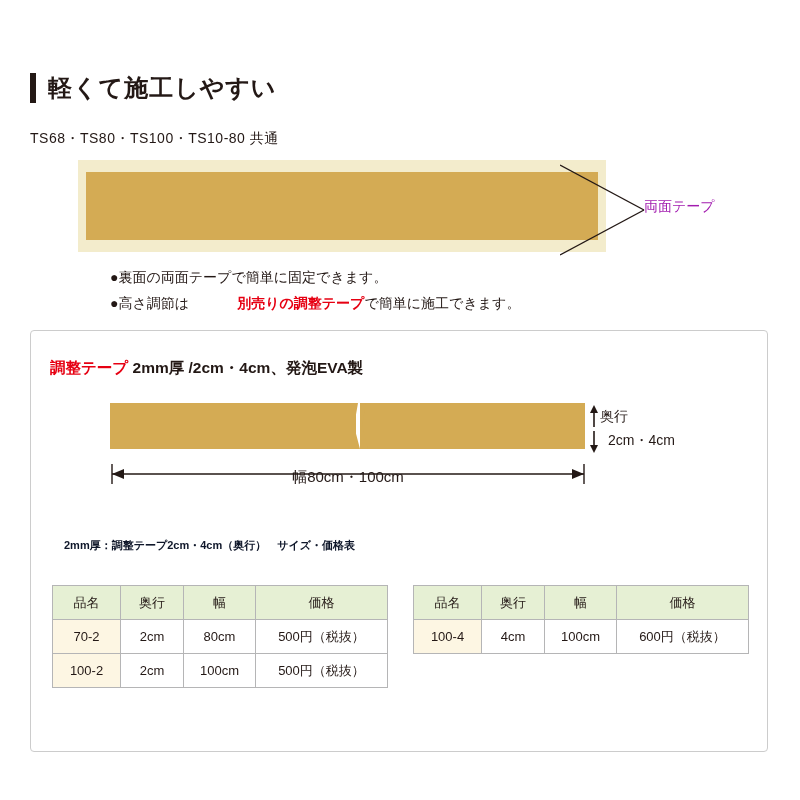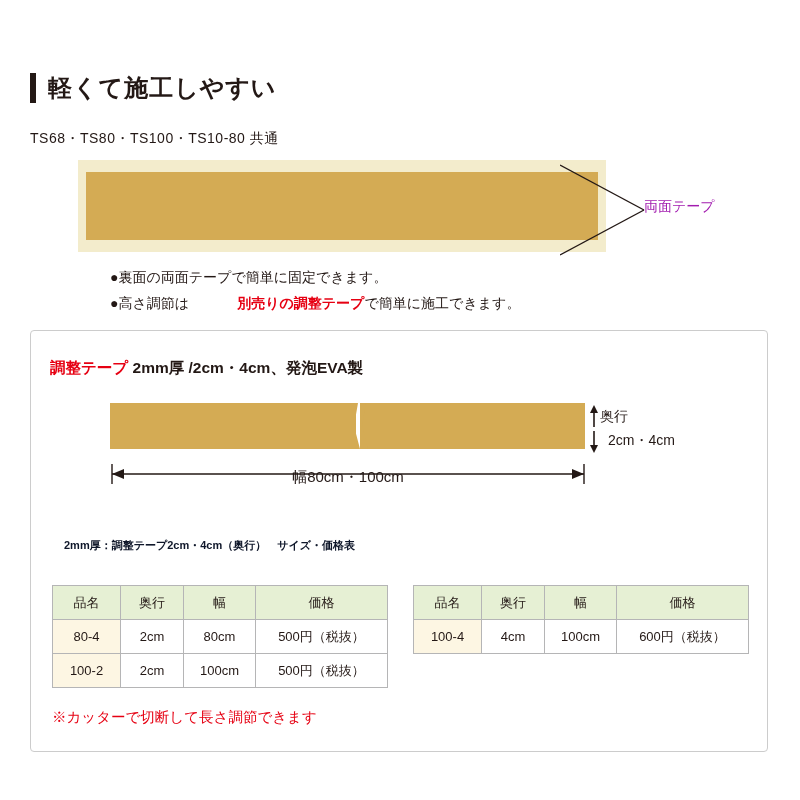--- a/index.html
+++ b/index.html
@@ -311,21 +311,21 @@
     <thead>
       <tr>
         <th class="col-code">品名</th>
         <th class="col-depth">奥行</th>
         <th class="col-width">幅</th>
         <th class="col-price">価格</th>
       </tr>
     </thead>
     <tbody>
       <tr>
-        <td class="code">80-4</td>
+        <td class="code">70-2</td>
         <td>2cm</td>
         <td>80cm</td>
         <td>500円（税抜）</td>
       </tr>
       <tr>
         <td class="code">100-2</td>
         <td>2cm</td>
         <td>100cm</td>
         <td>500円（税抜）</td>
       </tr>
@@ -344,15 +344,14 @@
     <tbody>
       <tr>
         <td class="code">100-4</td>
         <td>4cm</td>
         <td>100cm</td>
         <td>600円（税抜）</td>
       </tr>
     </tbody>
   </table>
 
-  <div class="note">※カッターで切断して長さ調節できます</div>
 
 </div>
 
 </body></html>

